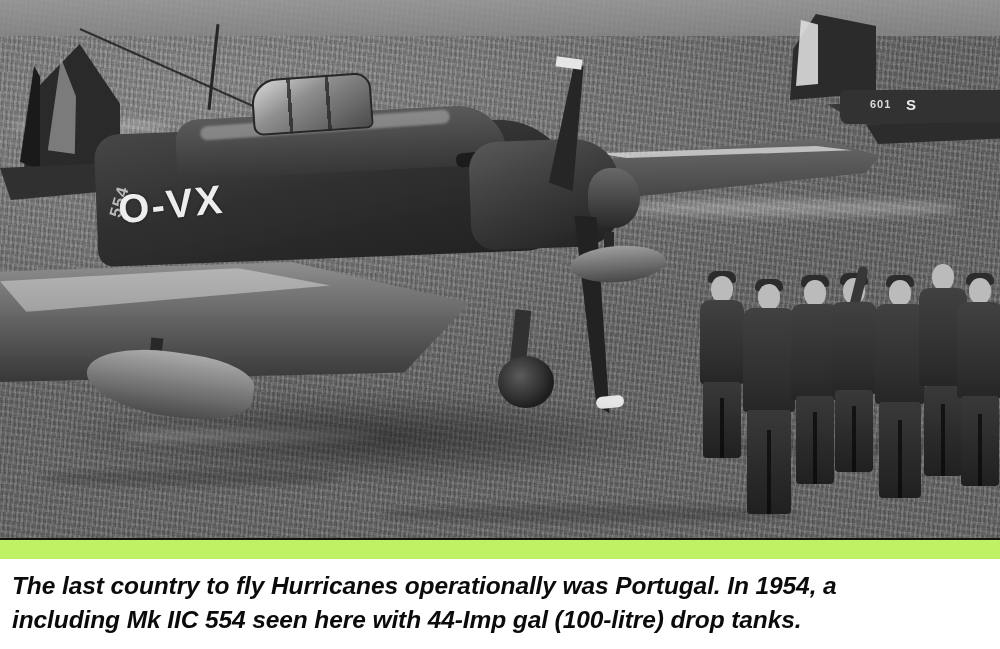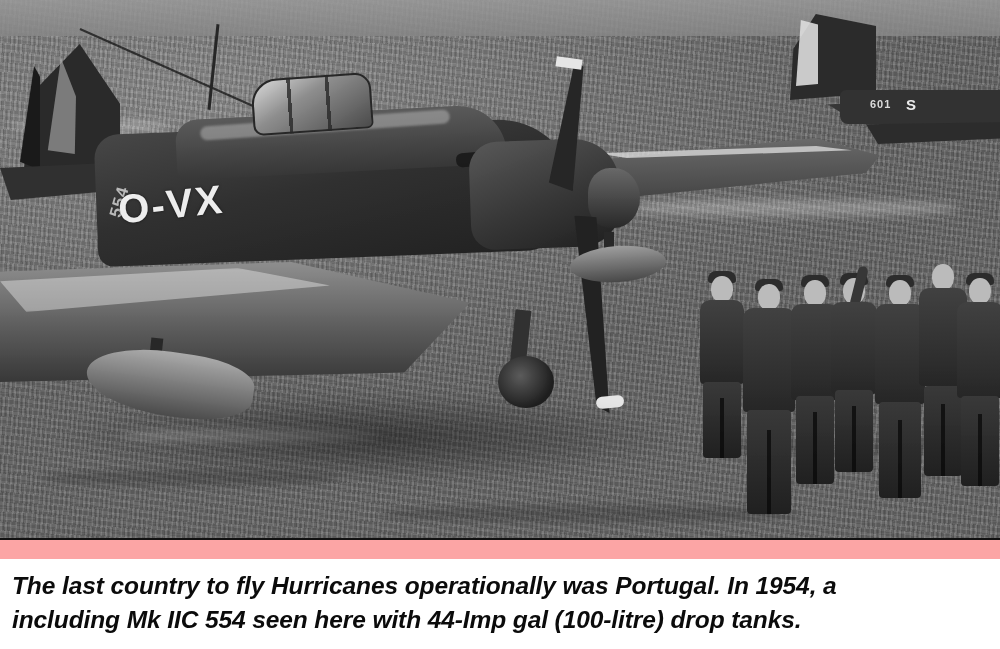--- a/index.html
+++ b/index.html
@@ -11,21 +11,21 @@
     width: 1000px;
     height: 649px;
     overflow: hidden;
     font-family: "Liberation Sans", sans-serif;
   }
 
   .page {
     position: relative;
     width: 1000px;
     height: 649px;
-    background: #fca5a5;
+    background: #bef264;
   }
 
   
   .photo {
     position: absolute;
     left: 0;
     top: 0;
     width: 1000px;
     height: 540px;
     overflow: hidden;

